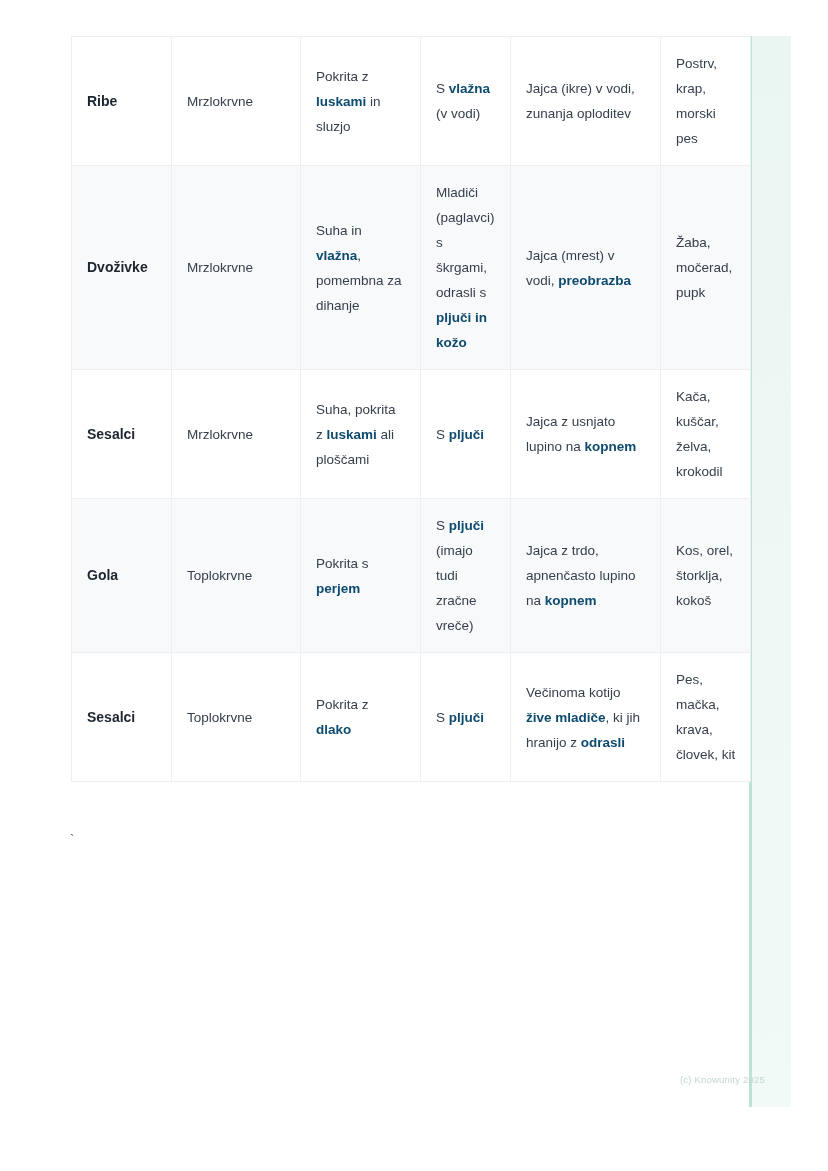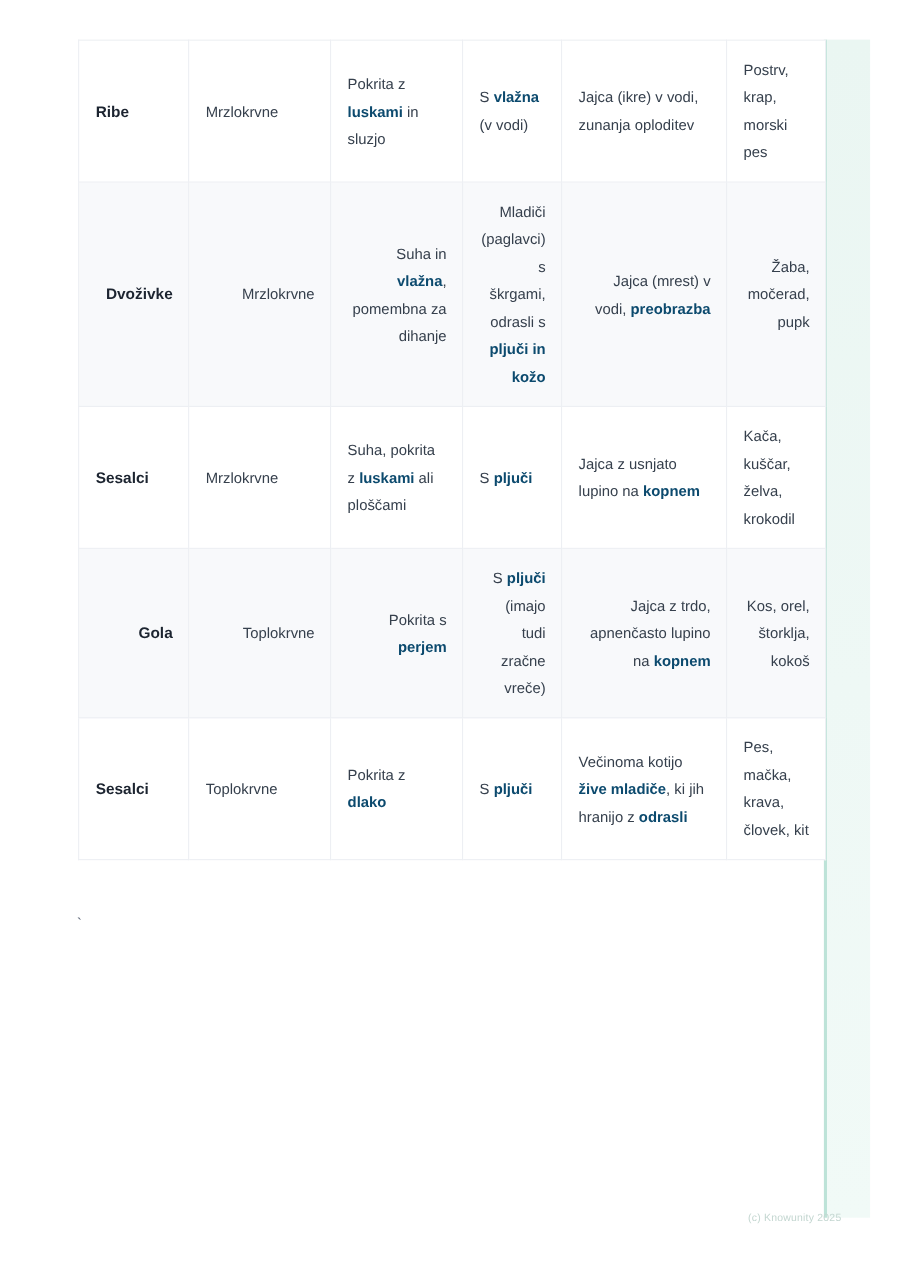--- a/index.html
+++ b/index.html
@@ -55,21 +55,20 @@
     vertical-align: middle;
     padding: 14px 14px 14px 15px;
     font-size: 13.5px;
     line-height: 25px;
     color: #36404d;
     font-weight: 400;
     word-wrap: break-word;
   }
   table.vert-table tr.row-alt td {
     background: #f8f9fb;
-    text-align: right;
   }
   table.vert-table td.col-name {
     font-weight: 700;
     color: #1c2430;
     font-size: 14px;
   }
   table.vert-table td b,
   table.vert-table td strong {
     font-weight: 700;
     color: #0c4a6e;
@@ -91,21 +90,21 @@
     font-size: 13px;
     line-height: 16px;
     color: #5b6475;
     font-family: "Liberation Sans", sans-serif;
   }
 
   
   .watermark {
     position: absolute;
     left: 680px;
-    top: 1102px;
+    top: 1074px;
     font-size: 9.5px;
     letter-spacing: 0.2px;
     color: #c3d6d0;
     white-space: nowrap;
     font-family: "Liberation Sans", sans-serif;
   }
 </style>
 </head>
 <body>
 

